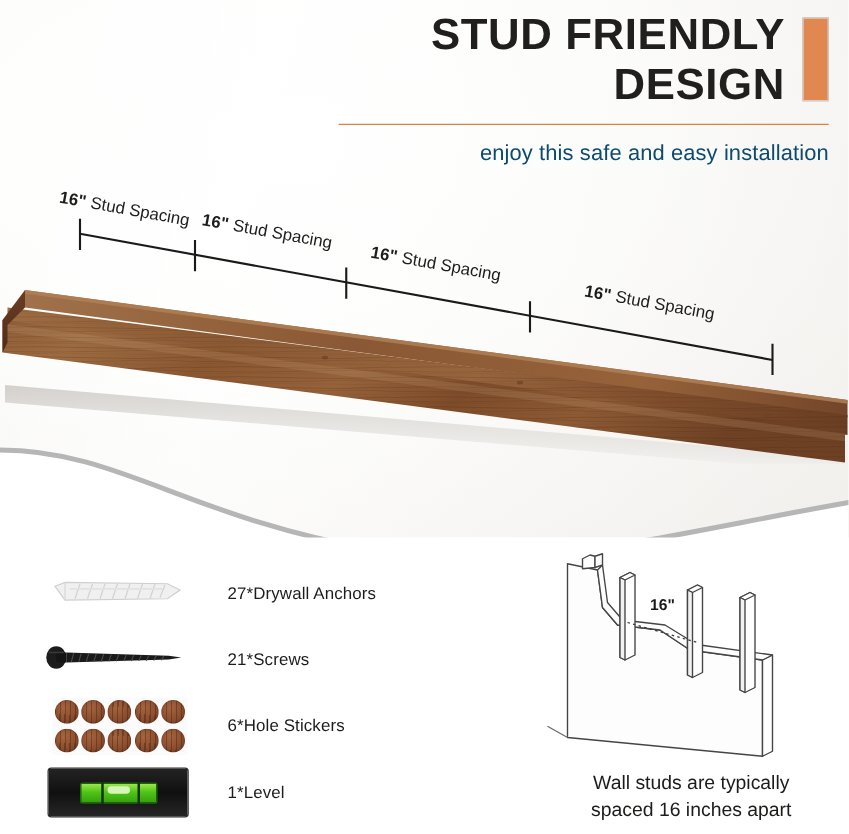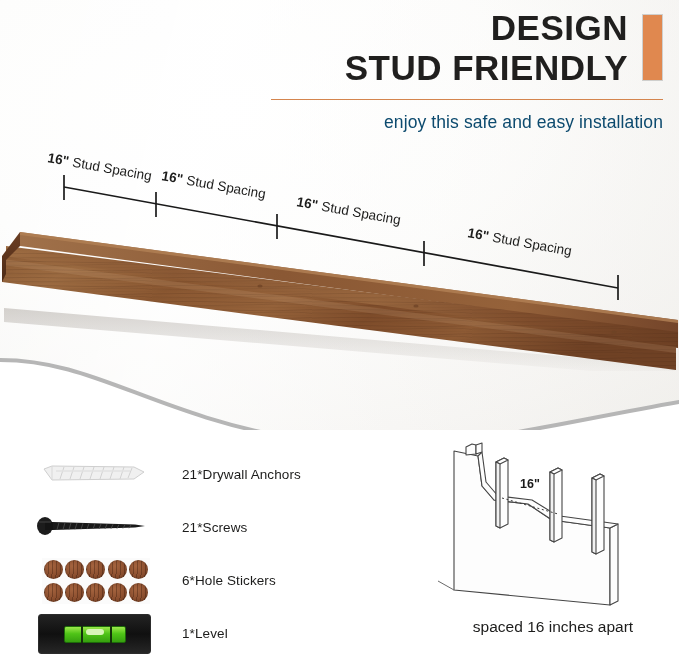--- a/index.html
+++ b/index.html
@@ -314,22 +314,22 @@
       </text>
       <text class="m-label" transform="translate(467,237) rotate(10.2)">
         <tspan class="num">16"</tspan><tspan> Stud Spacing</tspan>
       </text>
     </g>
   </svg>
 
   <div class="header">
     <div class="title-row">
       <div class="title-block">
+        <div class="title-line">STUD FRIENDLY</div>
         <div class="title-line">DESIGN</div>
-        <div class="title-line">STUD FRIENDLY</div>
       </div>
       <div class="accent-bar"></div>
     </div>
     <div class="rule"></div>
     <div class="subtitle">enjoy this safe and easy installation</div>
   </div>
 
   <svg class="divider-svg" viewBox="0 0 679 110" preserveAspectRatio="none">
     <path d="M0 8 C 95 8, 150 62, 300 88 C 420 108, 520 78, 679 50 L679 110 L0 110 Z" fill="#ffffff"></path>
     <path d="M0 8 C 95 8, 150 62, 300 88 C 420 108, 520 78, 679 50" stroke="#b6b6b6" stroke-width="4" fill="none" stroke-linecap="round"></path>
@@ -350,21 +350,21 @@
                 <path d="M46 5 L42 17"></path>
               <path d="M56 5 L52 17"></path>
                 <path d="M66 5 L62 17"></path>
                 <path d="M76 5 L72 17"></path>
               <path d="M86 5 L82 17"></path>
                 <path d="M94 6 L90 16"></path>
             </g>
             <path d="M18 9 L92 9" stroke="#e2e2e2" stroke-width="1.4"></path>
           </svg>
         </div>
-        <div class="part-label">21*Drywall Anchors</div>
+        <div class="part-label">27*Drywall Anchors</div>
       </div>
 
       <div class="part-row">
         <div class="part-icon">
           <svg class="screw-g" width="118" height="22" viewBox="0 0 118 22">
             <ellipse cx="10" cy="11" rx="8" ry="9" fill="#1c1c1c"></ellipse>
             <rect x="10" y="7" width="8" height="8" fill="#141414"></rect>
             <path d="M18 7 L100 9.5 L110 11 L100 12.5 L18 15 Z" fill="#1a1a1a"></path>
             <g stroke="#4a4a4a" stroke-width="0.9">
               <path d="M24 7.5 L22 14.6"></path>
@@ -450,17 +450,18 @@
         <path d="M160 40 L168 36 L172 38 L172 112 L164 116 L160 114 Z"></path>
         <path d="M160 40 L168 36 L172 38 L164 42 Z"></path>
         <path d="M164 42 L164 116 L160 114 L160 40 Z" fill="#f1f1f1"></path>
       </g>
 
       <path d="M70 60 L126 76" stroke="#3a3a3a" stroke-width="1" stroke-dasharray="2,2.6" fill="none"></path>
       <text x="98" y="50" text-anchor="middle" font-family="'Liberation Sans', sans-serif" font-size="12.5" font-weight="700" fill="#1a1a1a">16"</text>
     </svg>
 
     <div class="stud-caption">
+      <div>Wall studs are typically</div>
       <div>spaced 16 inches apart</div>
     </div>
 
   </div>
 </div>
 
 </body></html>

